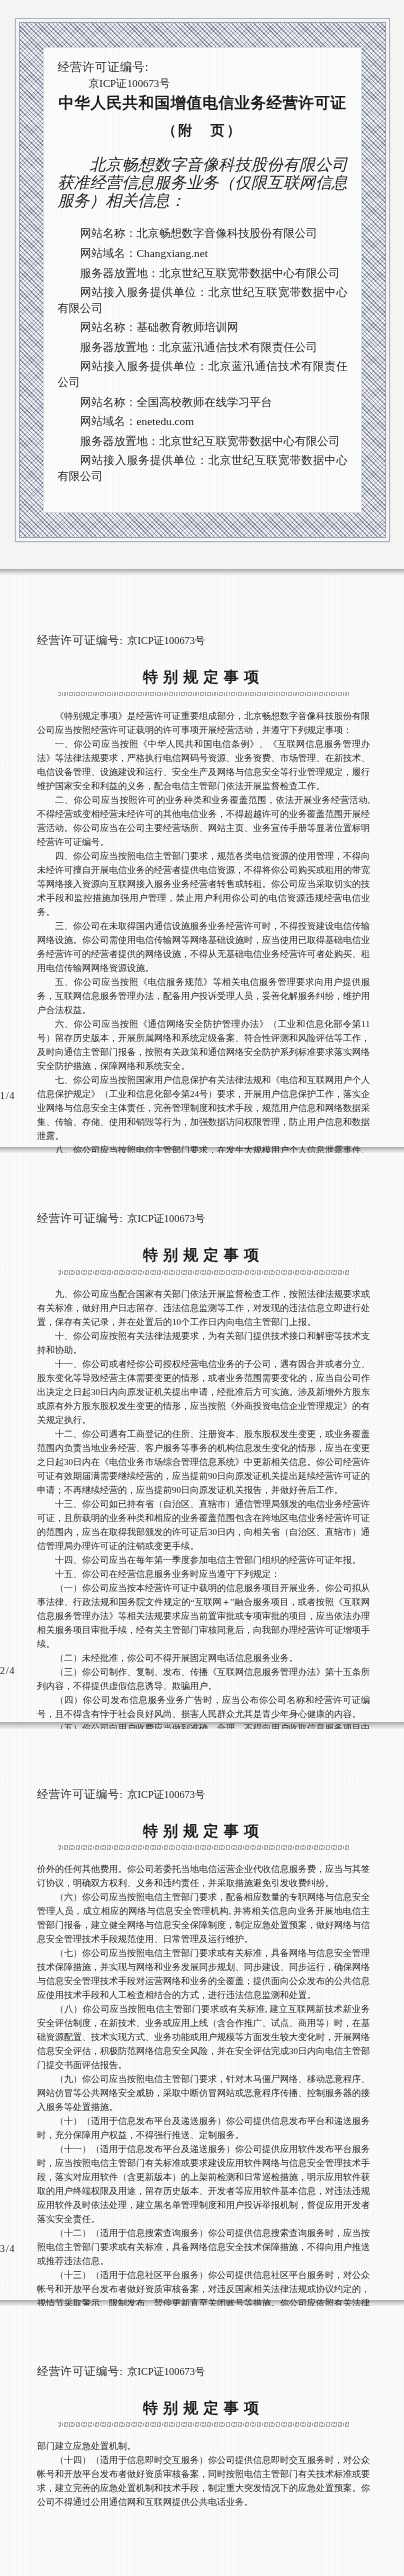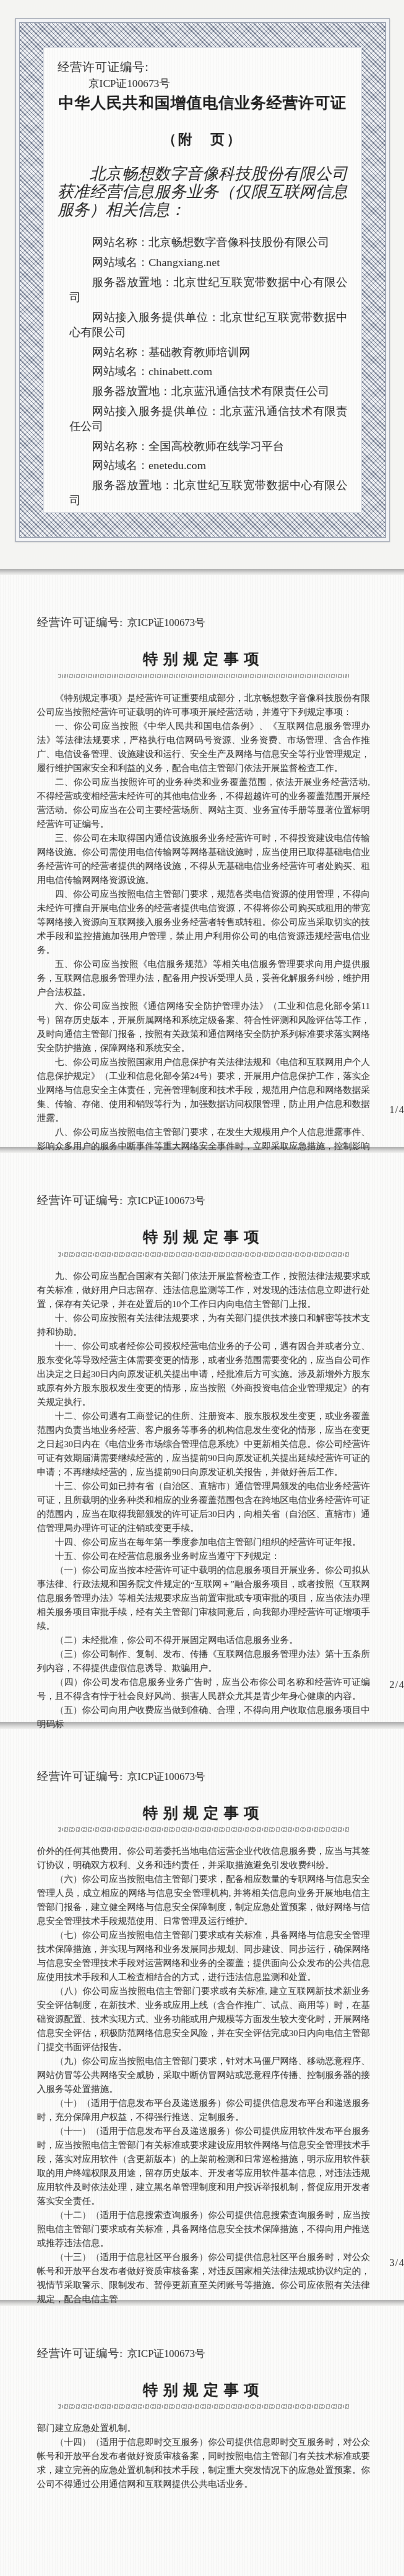--- a/index.html
+++ b/index.html
@@ -32,34 +32,34 @@
     height:100%; box-sizing:border-box;
     background:#fcfcfb;
     background-image:repeating-linear-gradient(90deg, rgba(120,120,120,.03) 0 1px, transparent 1px 2.6px);
     border:0.5px solid #d8dbe2;
     padding:11.3px 13.4px;
     overflow:hidden;
   }
   .cert-license-label{font-size:12px; letter-spacing:0.5px;}
   .cert-license-no{font-size:10.8px; margin:1px 0 0 31px;}
   .cert-title{text-align:center; font-size:15.5px; font-weight:bold; letter-spacing:0.5px; margin-top:2px;}
-  .cert-subtitle{text-align:center; font-size:14px; font-weight:bold; letter-spacing:2.1px; margin-top:17px;}
+  .cert-subtitle{text-align:center; font-size:14px; font-weight:bold; letter-spacing:2.1px; margin-top:8px;}
   .cert-intro{font-size:16px; line-height:18px; text-indent:2em; margin-top:16px; text-align:justify;font-style:italic;}
-  .cert-lines{margin-top:11.3px;margin-left:12px;}
+  .cert-lines{margin-top:11.3px;}
   .cert-lines p{margin:0 0 4.1px; font-size:11.3px; line-height:15.5px; text-indent:2em; text-align:justify;}
   
   .band{
     width:405px; height:6.2px;
     background:linear-gradient(to bottom,#a9a9a9,#d9d9d8 60%,#f1f1ef);
   }
   
   .sheet{
     position:relative;
     width:405px; box-sizing:border-box;
-    padding:40px 35px 0 37px;
+    padding:58px 35px 0 37px;
     background:#fbfbfa;
     background-image:repeating-linear-gradient(90deg, rgba(120,120,120,.035) 0 1px, transparent 1px 2.6px);
   }
   .sheet-a{height:572px;}
   .sheet-b{height:569px;}
   .sheet-c{height:571px;}
   .sheet-d{height:567px;}
   .sheet-license{font-size:11.3px; letter-spacing:0.5px;}
   .sheet-license .num{font-size:10.3px; margin-left:4.1px; letter-spacing:0;}
   .sheet-title{text-align:center; font-size:15px; font-weight:bold; letter-spacing:5.2px; margin-top:20px;}
@@ -70,42 +70,41 @@
       repeating-linear-gradient(75deg, #b2b4b3 0 0.8px, transparent 0.8px 2.3px);
     opacity:.85;
   }
   .sheet-body{margin-top:12.4px;}
   .sheet-body p{
     margin:0; font-size:9px; line-height:14px;
     text-indent:2em; text-align:justify;
   }
   .sheet-body p.no-indent{text-indent:0;}
   .page-no{
-    position:absolute; left:0; right:0; bottom:32px;
-    text-align:right; font-size:9.8px; letter-spacing:1px;
+    position:absolute; left:0; right:0; bottom:46px;
+    text-align:left; font-size:9.8px; letter-spacing:1px;
   }
 </style>
 </head>
 <body>
 
 <div class="cert-card">
   <div class="cert-frame">
     <div class="cert-inner">
       <div class="cert-license-label">经营许可证编号:</div>
       <div class="cert-license-no">京ICP证100673号</div>
       <div class="cert-title">中华人民共和国增值电信业务经营许可证</div>
       <div class="cert-subtitle">（附　页）</div>
       <p class="cert-intro">北京畅想数字音像科技股份有限公司获准经营信息服务业务（仅限互联网信息服务）相关信息：</p>
       <div class="cert-lines">
           <p>网站名称：北京畅想数字音像科技股份有限公司</p>
           <p>网站域名：Changxiang.net</p>
           <p>服务器放置地：北京世纪互联宽带数据中心有限公司</p>
           <p>网站接入服务提供单位：北京世纪互联宽带数据中心有限公司</p>
           <p>网站名称：基础教育教师培训网</p>
-          <p>网站域名：chinabett.com</p>
           <p>服务器放置地：北京蓝汛通信技术有限责任公司</p>
           <p>网站接入服务提供单位：北京蓝汛通信技术有限责任公司</p>
           <p>网站名称：全国高校教师在线学习平台</p>
           <p>网站域名：enetedu.com</p>
           <p>服务器放置地：北京世纪互联宽带数据中心有限公司</p>
           <p>网站接入服务提供单位：北京世纪互联宽带数据中心有限公司</p>
         </div>
     </div>
   </div>
 </div>
@@ -113,24 +112,24 @@
 <div class="band"></div>
 
 <section class="sheet sheet-a">
   <div class="sheet-license">
     <span>经营许可证编号:</span><span class="num">京ICP证100673号</span>
   </div>
   <div class="sheet-title">特别规定事项</div>
   <div class="zigzag"></div>
   <div class="sheet-body">
       <p>《特别规定事项》是经营许可证重要组成部分，北京畅想数字音像科技股份有限公司应当按照经营许可证载明的许可事项开展经营活动，并遵守下列规定事项：</p>
-      <p>一、你公司应当按照《中华人民共和国电信条例》、《互联网信息服务管理办法》等法律法规要求，严格执行电信网码号资源、业务资费、市场管理、含合作推广、电信设备管理、设施建设和运行、安全生产及网络与信息安全等行业管理规定，履行维护国家安全和利益的义务，配合电信主管部门依法开展监督检查工作。</p>
+      <p>一、你公司应当按照《中华人民共和国电信条例》、《互联网信息服务管理办法》等法律法规要求，严格执行电信网码号资源、业务资费、市场管理、在新技术、电信设备管理、设施建设和运行、安全生产及网络与信息安全等行业管理规定，履行维护国家安全和利益的义务，配合电信主管部门依法开展监督检查工作。</p>
       <p>二、你公司应当按照许可的业务种类和业务覆盖范围，依法开展业务经营活动, 不得经营或变相经营未经许可的其他电信业务，不得超越许可的业务覆盖范围开展经营活动。你公司应当在公司主要经营场所、网站主页、业务宣传手册等显著位置标明经营许可证编号。</p>
+      <p>四、你公司应当按照电信主管部门要求，规范各类电信资源的使用管理，不得向未经许可擅自开展电信业务的经营者提供电信资源，不得将你公司购买或租用的带宽等网络接入资源向互联网接入服务业务经营者转售或转租。你公司应当采取切实的技术手段和监控措施加强用户管理，禁止用户利用你公司的电信资源违规经营电信业务。</p>
       <p>三、你公司在未取得国内通信设施服务业务经营许可时，不得投资建设电信传输网络设施。你公司需使用电信传输网等网络基础设施时，应当使用已取得基础电信业务经营许可的经营者提供的网络设施，不得从无基础电信业务经营许可者处购买、租用电信传输网网络资源设施。</p>
-      <p>四、你公司应当按照电信主管部门要求，规范各类电信资源的使用管理，不得向未经许可擅自开展电信业务的经营者提供电信资源，不得将你公司购买或租用的带宽等网络接入资源向互联网接入服务业务经营者转售或转租。你公司应当采取切实的技术手段和监控措施加强用户管理，禁止用户利用你公司的电信资源违规经营电信业务。</p>
       <p>五、你公司应当按照《电信服务规范》等相关电信服务管理要求向用户提供服务，互联网信息服务管理办法，配备用户投诉受理人员，妥善化解服务纠纷，维护用户合法权益。</p>
       <p>六、你公司应当按照《通信网络安全防护管理办法》（工业和信息化部令第11号）留存历史版本，开展所属网络和系统定级备案、符合性评测和风险评估等工作，及时向通信主管部门报备，按照有关政策和通信网络安全防护系列标准要求落实网络安全防护措施，保障网络和系统安全。</p>
       <p>七、你公司应当按照国家用户信息保护有关法律法规和《电信和互联网用户个人信息保护规定》（工业和信息化部令第24号）要求，开展用户信息保护工作，落实企业网络与信息安全主体责任，完善管理制度和技术手段，规范用户信息和网络数据采集、传输、存储、使用和销毁等行为，加强数据访问权限管理，防止用户信息和数据泄露。</p>
       <p>八、你公司应当按照电信主管部门要求，在发生大规模用户个人信息泄露事件、影响众多用户的服务中断事件等重大网络安全事件时，立即采取应急措施，控制影响范围，消除事件危害，并第一时间向电信主管部门报告，根据电信主管部门要求采取应急处置措施。</p>
     </div>
   <div class="page-no">1/4</div>
 </section>
 
 <div class="band"></div>
 

